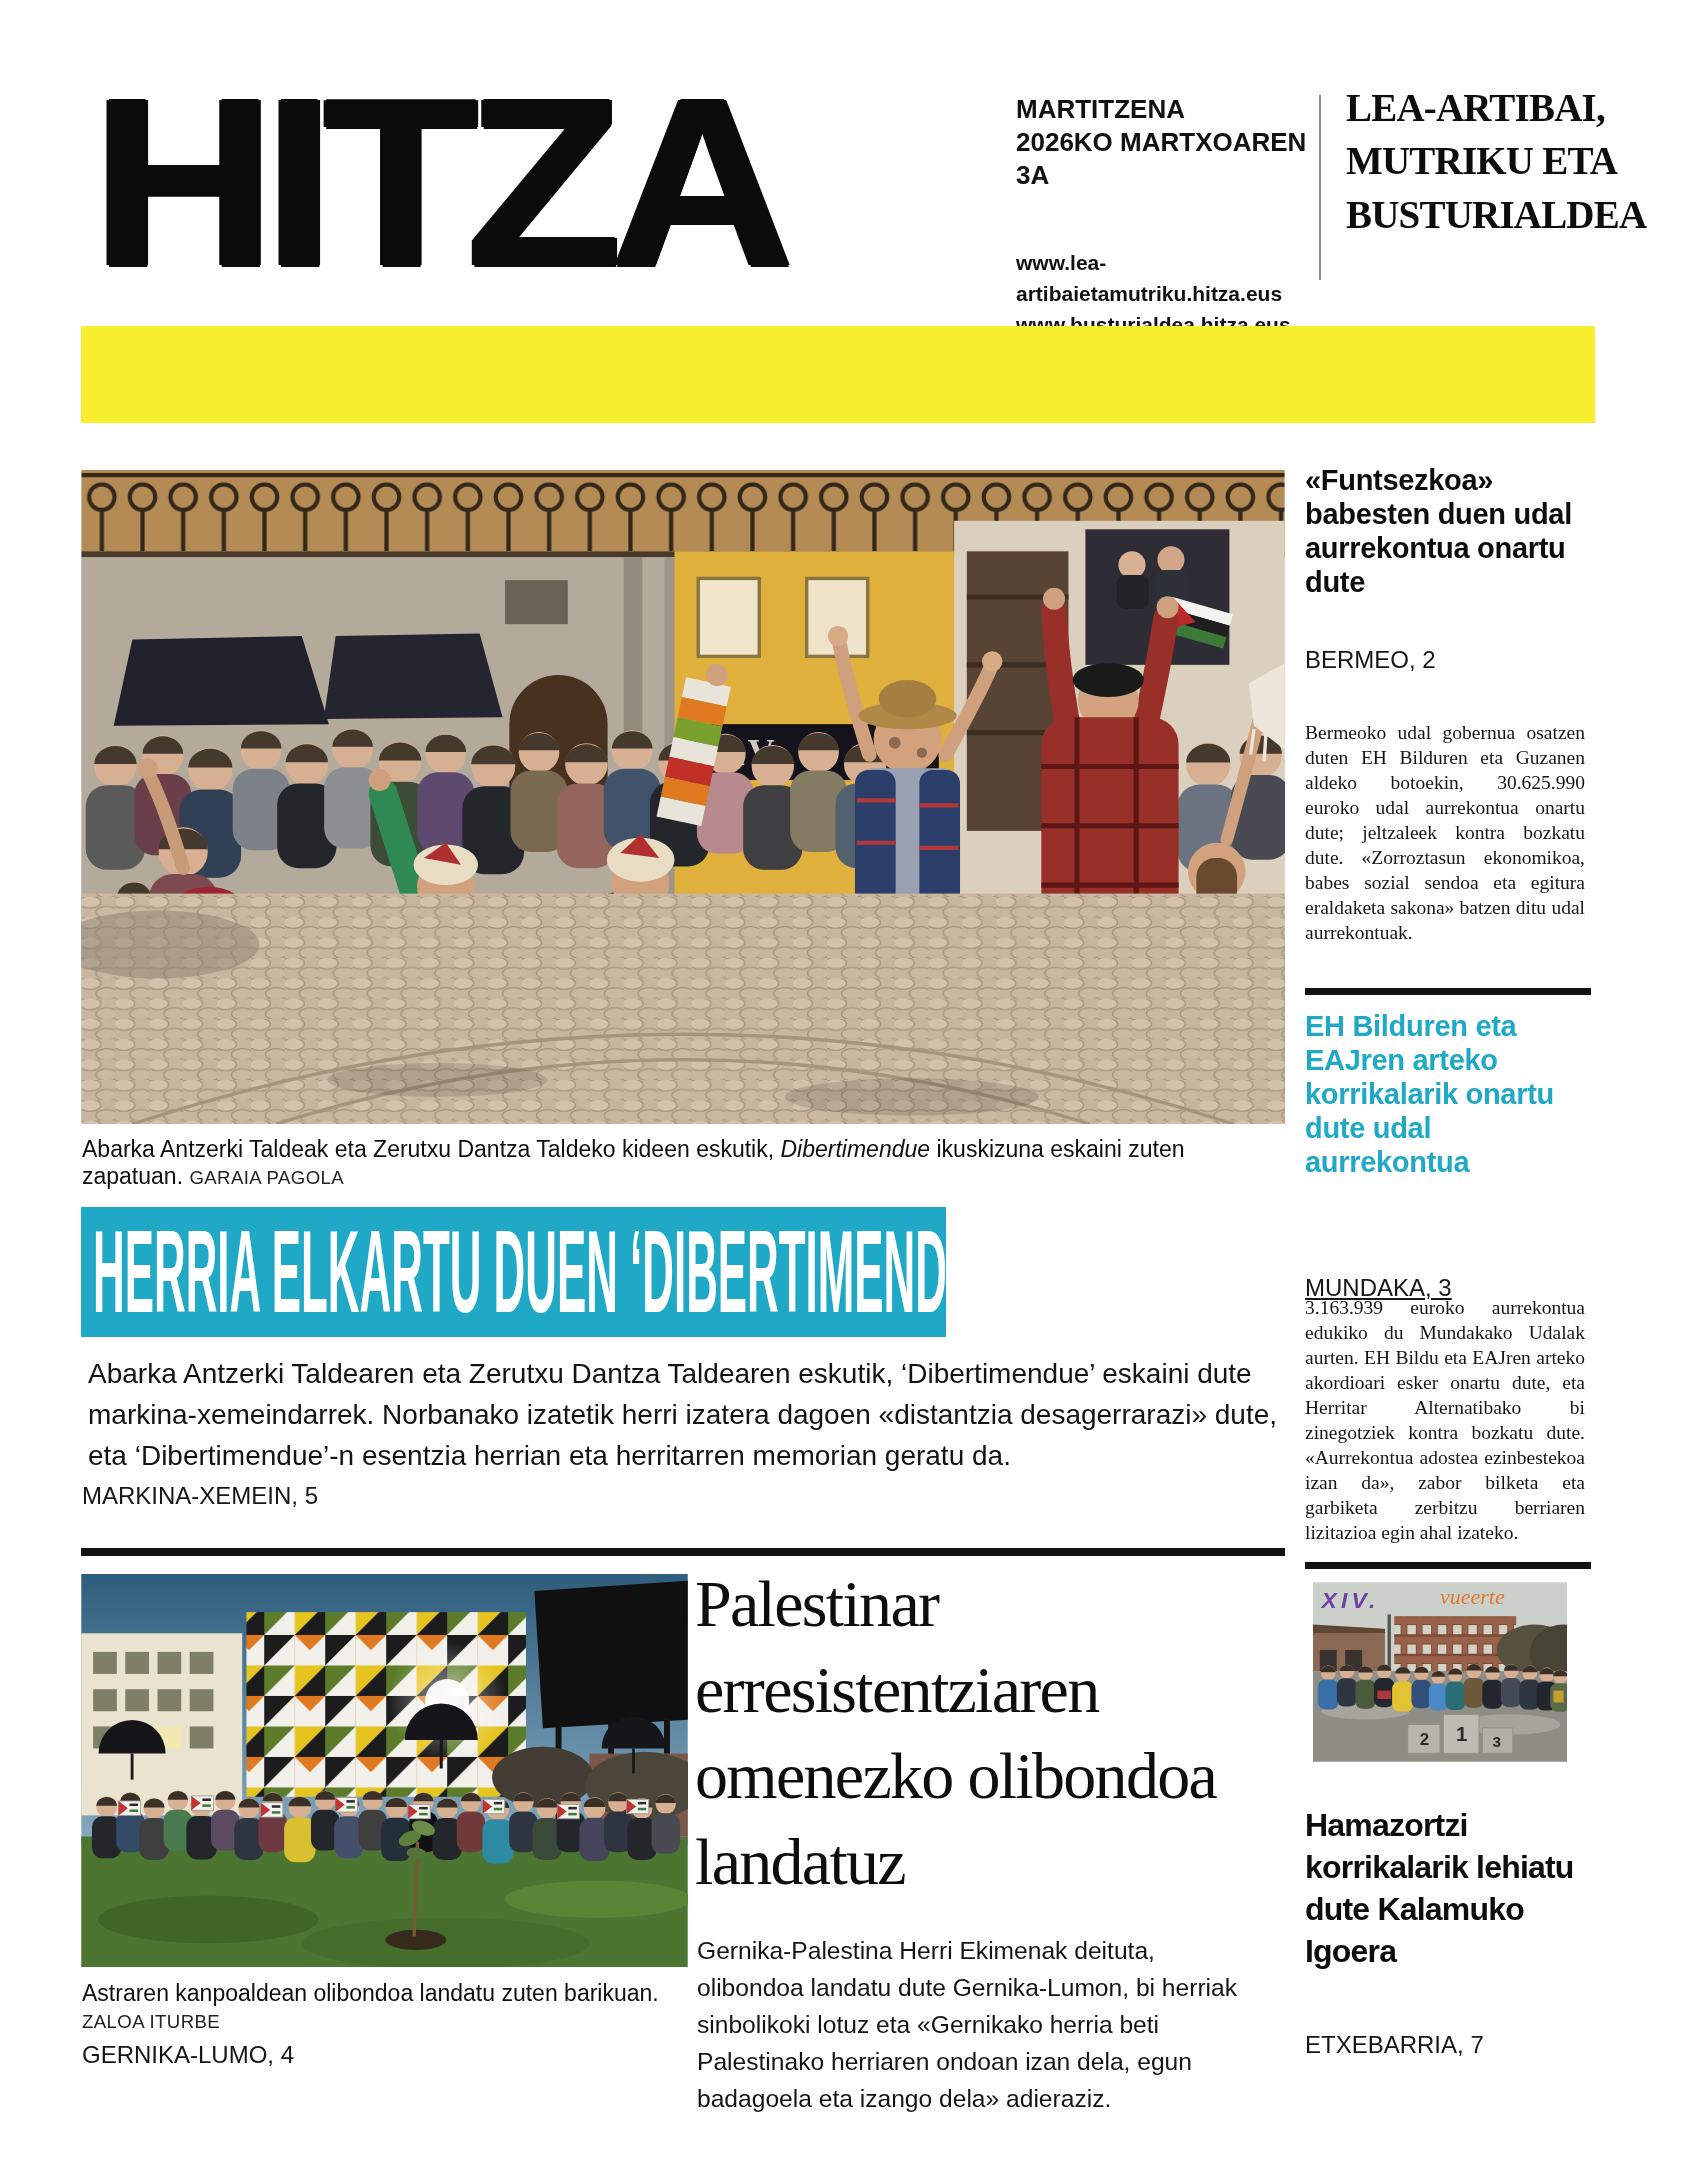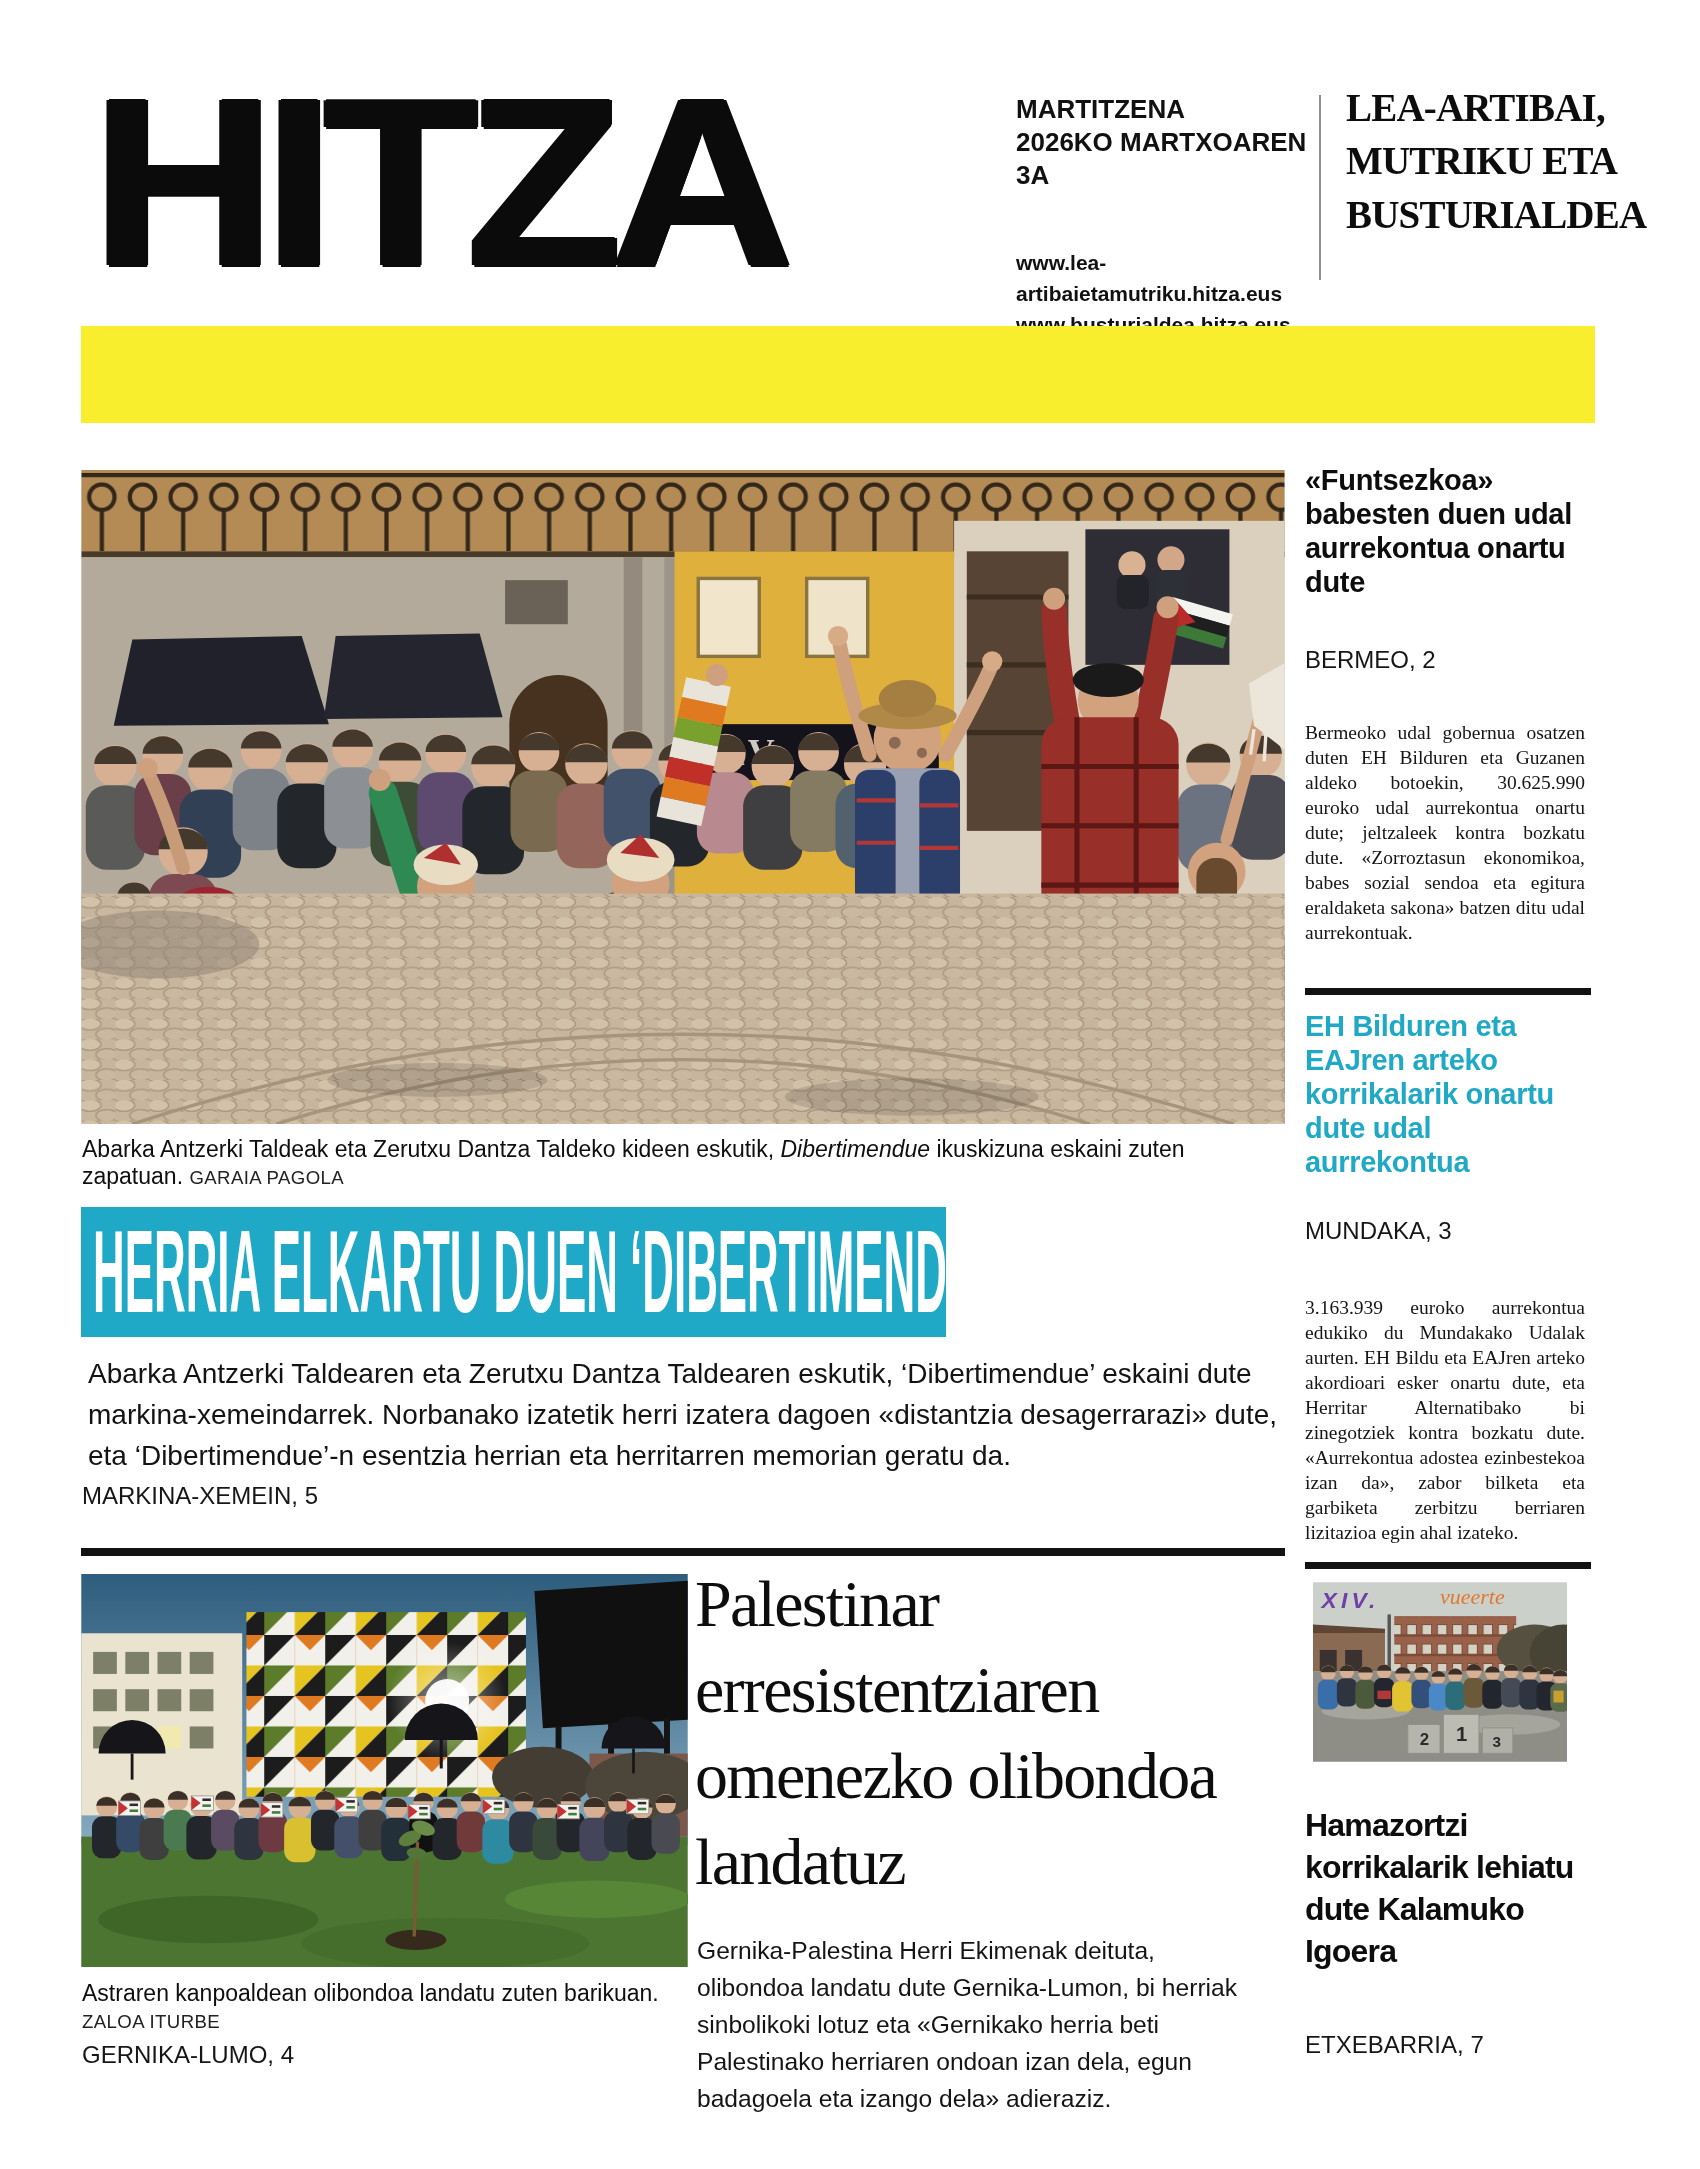--- a/index.html
+++ b/index.html
@@ -48,21 +48,21 @@
   .rail-head{position:absolute;left:1305px;width:292px;font-weight:700;font-size:29px;
              line-height:34px;letter-spacing:-0.3px;color:#0d0d0d;}
   .rail-body{position:absolute;left:1305px;width:280px;font-family:"Liberation Serif",serif;
              font-size:19.5px;line-height:25px;text-align:justify;color:#151515;}
   .r1-head{top:463px;}
   .k-r1{left:1305px;top:646px;}
   .r1-body{top:720px;}
   .rail-rule{position:absolute;left:1305px;width:286px;height:6.8px;background:#121212;}
   .rr1{top:988px;}
   .r2-head{top:1009px;}
-  .k-r2{left:1305px;top:1217px;}
+  .k-r2{left:1305px;top:1274px;text-decoration:underline;}
   .r2-body{top:1295px;}
   .rr2{top:1562px;}
   .photo3{position:absolute;left:1313px;top:1582px;width:254px;height:180px;}
   .r3-head{top:1804px;font-size:32px;line-height:42px;letter-spacing:-0.8px;}
   .k-r3{left:1305px;top:2031px;}
 </style>
 </head>
 <body>
 
 <div class="page">

